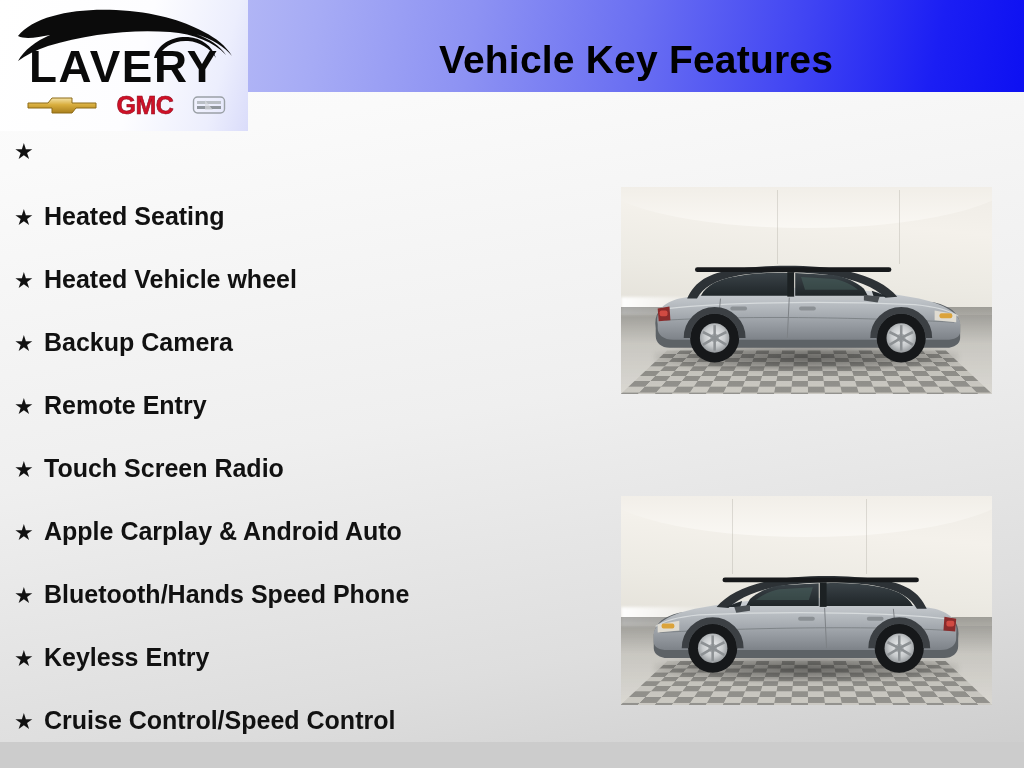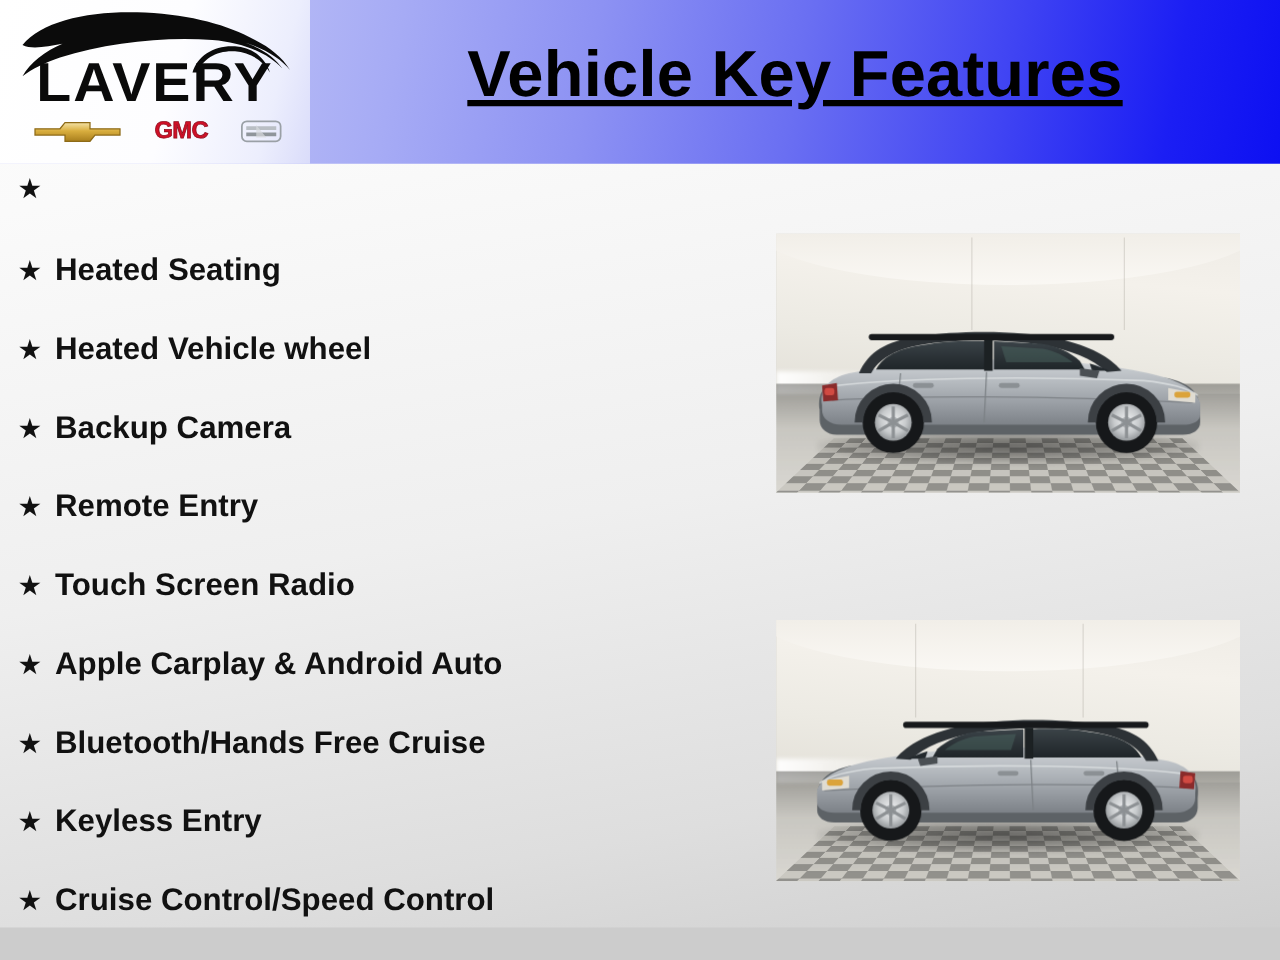--- a/index.html
+++ b/index.html
@@ -19,21 +19,21 @@
     width: 1024px;
     height: 768px;
   }
 
   
   .header {
     position: absolute;
     left: 0;
     top: 0;
     width: 1024px;
-    height: 131px;
+    height: 92px;
     background: linear-gradient(100deg, #c3c6f7 0%, #bcc0f6 16%, #a6abf5 31%, #8d92f3 46%, #6a6ff2 62%, #4044f3 78%, #1b1ef4 91%, #0d10f2 100%);
   }
   .logo-plate {
     position: absolute;
     left: 0;
     top: 0;
     width: 248px;
     height: 131px;
     background: linear-gradient(105deg, #ffffff 0%, #fdfdff 55%, #eceefd 85%, #dadcfa 100%);
     overflow: hidden;
@@ -70,21 +70,21 @@
     justify-content: space-between;
   }
   .brand-chevy {
     width: 72px;
     height: 22px;
     position: relative;
   }
   .brand-gmc {
     font-family: "Liberation Sans", sans-serif;
     font-weight: bold;
-    font-size: 19px;
+    font-size: 25px;
     letter-spacing: -0.5px;
     color: #cf1027;
     -webkit-text-stroke: 0.6px #8e0a1a;
     line-height: 22px;
   }
   .brand-cadillac {
     width: 34px;
     height: 22px;
   }
 
@@ -96,25 +96,24 @@
     height: 131px;
     display: flex;
     align-items: center;
     justify-content: center;
     padding-bottom: 12px;
     box-sizing: border-box;
   }
   .header-title-text {
     font-family: "Liberation Sans", sans-serif;
     font-weight: bold;
-    font-size: 52px;
+    font-size: 39px;
     color: #000000;
     letter-spacing: 0.2px;
     white-space: nowrap;
-    text-decoration: underline;
   }
 
   
   .feature-list {
     position: absolute;
     left: 0;
     top: 140px;
     width: 600px;
     padding: 0;
     margin: 0;
@@ -277,21 +276,21 @@
     <li class="feature-item">
       <span class="feature-star">★</span>
       <span class="feature-label">Touch Screen Radio</span>
     </li>
     <li class="feature-item">
       <span class="feature-star">★</span>
       <span class="feature-label">Apple Carplay &amp; Android Auto</span>
     </li>
     <li class="feature-item">
       <span class="feature-star">★</span>
-      <span class="feature-label">Bluetooth/Hands Free Cruise</span>
+      <span class="feature-label">Bluetooth/Hands Speed Phone</span>
     </li>
     <li class="feature-item">
       <span class="feature-star">★</span>
       <span class="feature-label">Keyless Entry</span>
     </li>
     <li class="feature-item">
       <span class="feature-star">★</span>
       <span class="feature-label">Cruise Control/Speed Control</span>
     </li>
   </ul>

